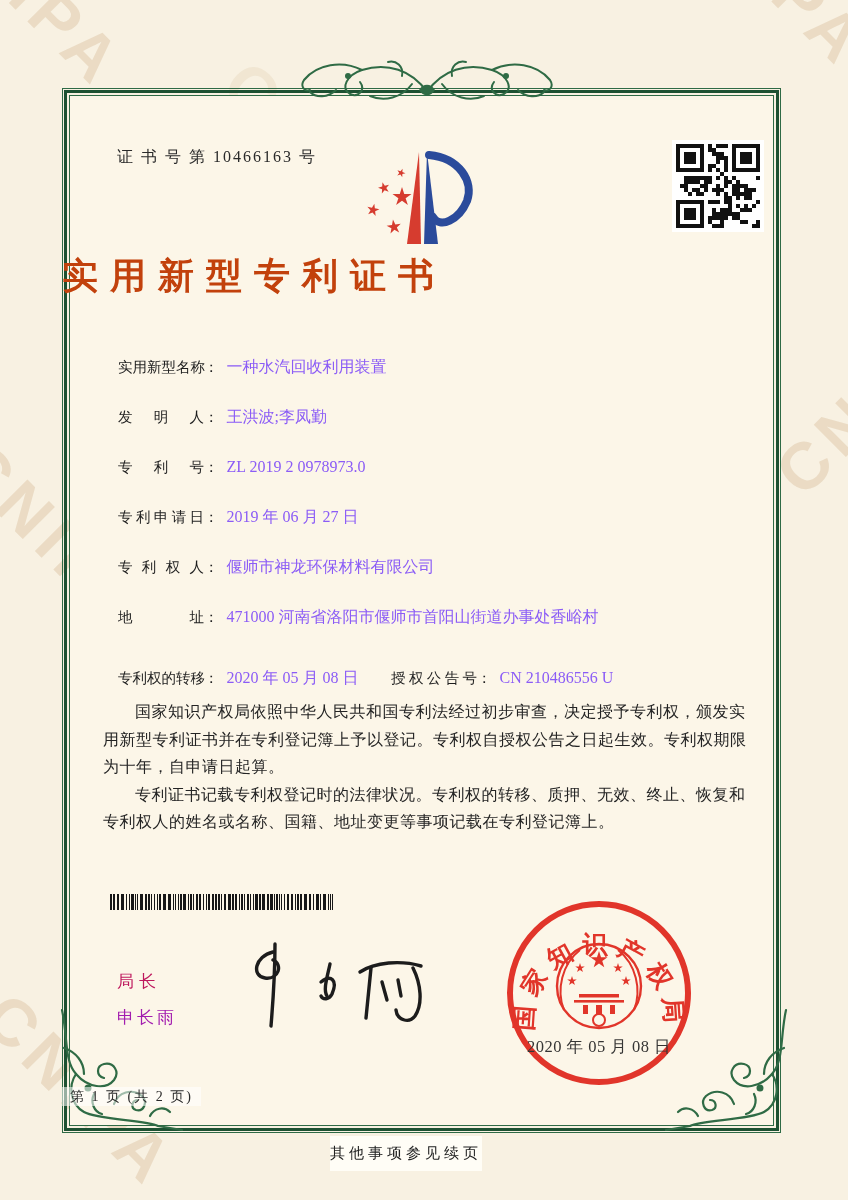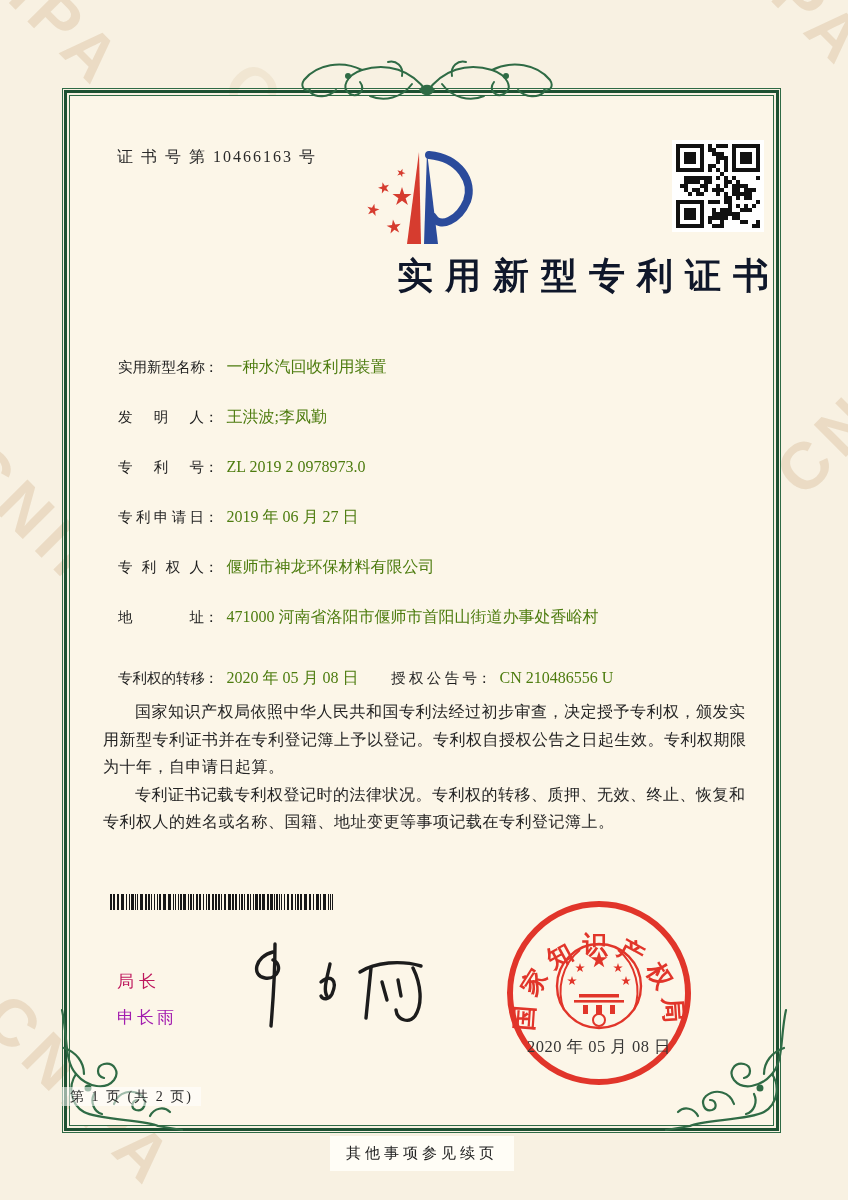--- a/index.html
+++ b/index.html
@@ -23,42 +23,42 @@
   .frame .b2{position:absolute; inset:2px; border:3px solid #1d5132; z-index:4;}
   .frame .b3{position:absolute; inset:7px; border:1px solid #2e6a45; z-index:4;}
   .wavezone{position:absolute; left:70px; top:840px; width:703px; height:286px; z-index:2; background:#f2f4ec;}
   .ornament{position:absolute; z-index:5;}
   
   .content{position:absolute; inset:0; z-index:6;}
   .cert-no{position:absolute; left:117px; top:147px; font-size:16px; letter-spacing:2px; color:#2a2a2a;}
   .logo{position:absolute; left:340px; top:140px;}
   .qr{position:absolute; left:672px; top:140px; width:92px; height:92px; background:#fff;
       display:flex; align-items:center; justify-content:center;}
-  .title{position:absolute; left:62px; top:252px; width:719px; text-align:right;
-         font-size:36px; font-weight:700; letter-spacing:12px; color:#0f172a;}
+  .title{position:absolute; left:62px; top:252px; width:719px; text-align:left;
+         font-size:36px; font-weight:700; letter-spacing:12px; color:#c2410c;}
   .fields{position:absolute; left:118px; top:352px;}
   .frow{height:30px; line-height:30px; margin-bottom:20px; white-space:nowrap;}
   .lbl{display:inline-block; width:86px; text-align:justify; text-align-last:justify;
        font-size:14.5px; color:#1e1e1e; vertical-align:baseline;}
   .colon{font-size:14.5px;}
-  .val{font-size:16px; margin-left:8px; color:#4d7c0f;}
+  .val{font-size:16px; margin-left:8px; color:#8b5cf6;}
   .grant{position:absolute; left:118px; top:663px; height:30px; line-height:30px; white-space:nowrap;}
   .grant .pair1{display:inline-block; width:269px;}
   .paras{position:absolute; left:103px; top:698px; width:648px;
          font-size:16px; line-height:27.5px; color:#242424; letter-spacing:0.5px;}
   .paras p{margin:0; text-indent:2em;}
   .barcode{position:absolute; left:110px; top:894px; width:228px; height:16px;}
   .director-title{position:absolute; left:117px; top:970px; font-size:17px; letter-spacing:5px; color:#be185d;}
   .director-name{position:absolute; left:117px; top:1006px; font-size:17px; letter-spacing:3px; color:#a21caf;}
   .signature{position:absolute; left:235px; top:938px;}
   .seal{position:absolute; left:504px; top:898px;}
   .page-ind{position:absolute; left:62px; top:1088px; width:719px; 
             font-size:14px; letter-spacing:2px; color:#2a2a2a;}
   .page-ind span{background:rgba(255,255,255,0.55); padding:2px 8px;}
-  .note{position:absolute; left:330px; top:1136px; background:#fffdf6; padding:8px 16px;
+  .note{position:absolute; left:330px; top:1136px; background:#fffdf6; padding:8px 0;
         font-size:15px; letter-spacing:4px; color:#222; z-index:6;}
 </style>
 </head>
 <body>
 
 <div class="page">
 
   <div class="wm" style="left:-92px; top:-48px;">CNIPA</div>
   <div class="wm" style="left:652px; top:-68px;">CNIPA</div>
   <div class="wm faint" style="left:200px; top:120px;">CNIPA</div>

